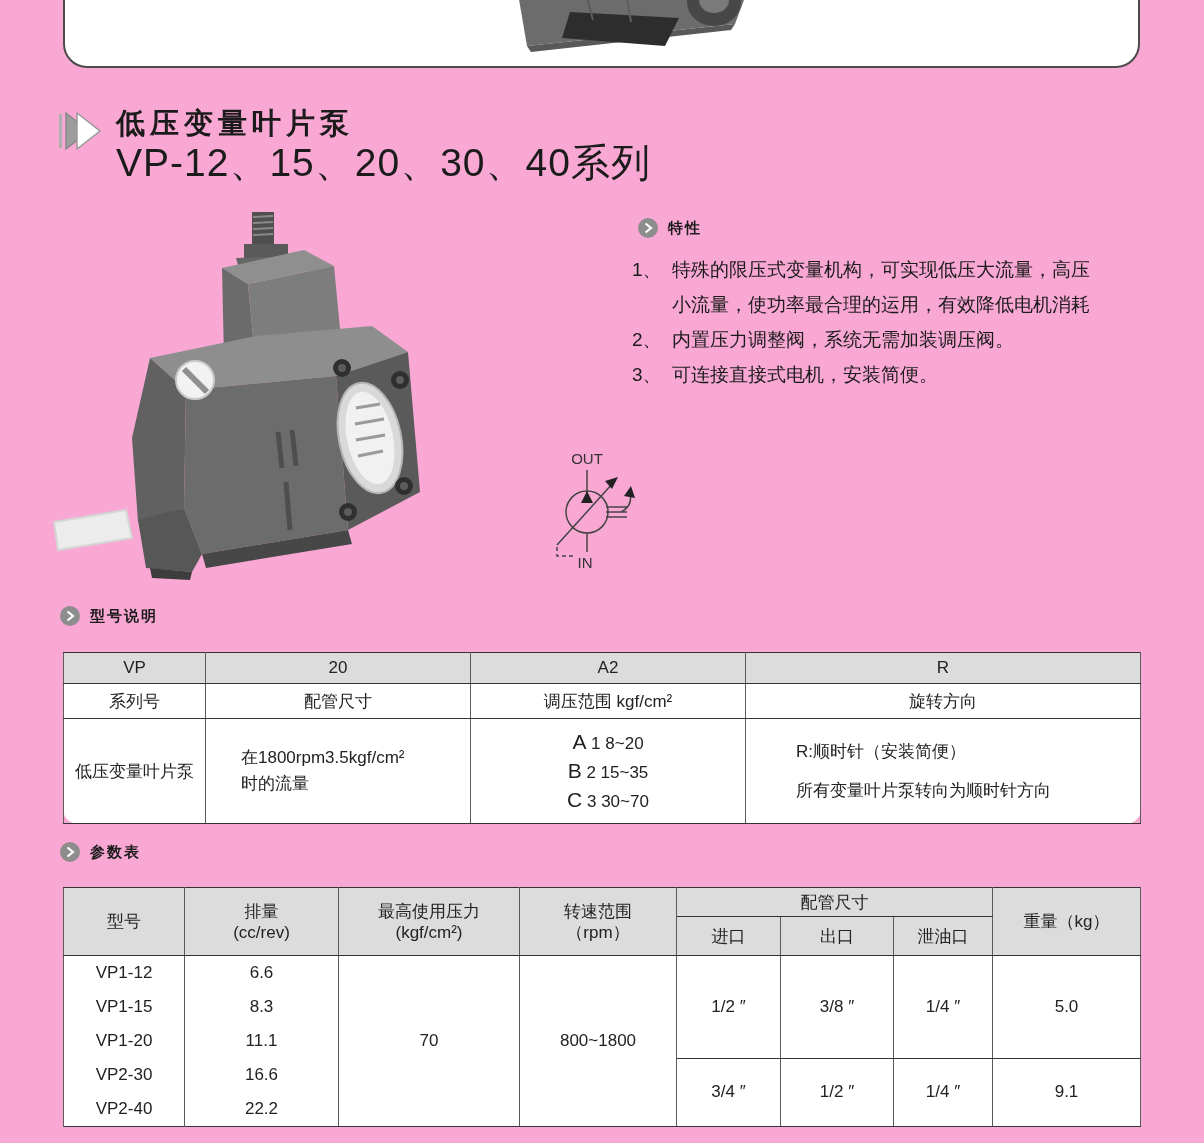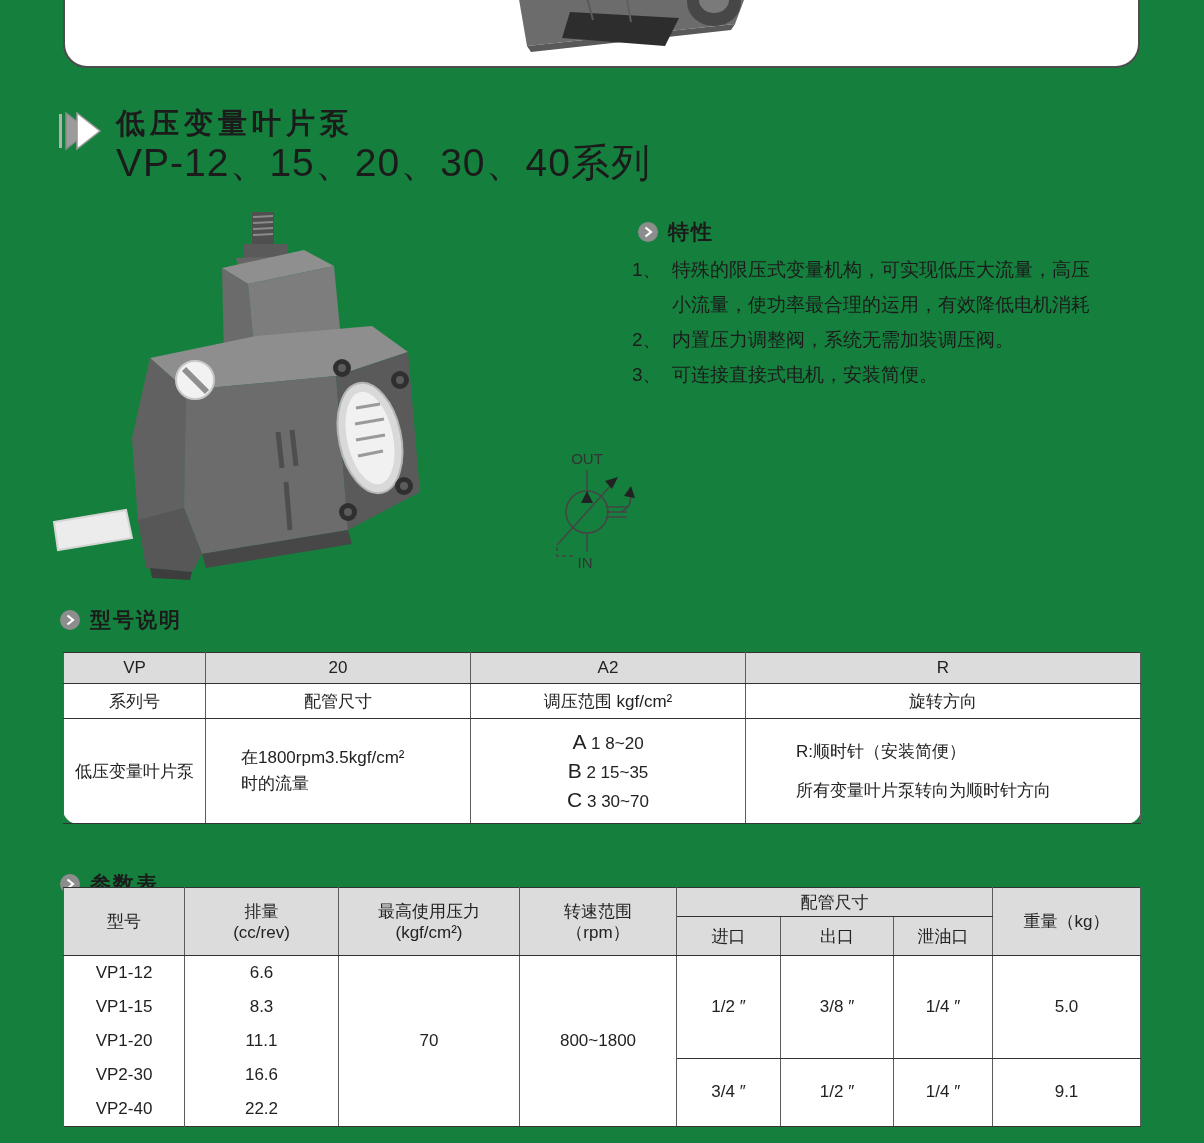--- a/index.html
+++ b/index.html
@@ -1,37 +1,37 @@
 <!DOCTYPE html>
 <html><head>
 <meta charset="utf-8">
 <style>
   html,body { margin:0; padding:0; background:#fff; }
   .page {
-    position:relative; width:1204px; height:1143px; background:#15803d;
+    position:relative; width:1204px; height:1143px; background:#f9a8d4;
     font-family:"Liberation Sans","DejaVu Sans",sans-serif; color:#1b1b1b;
     overflow:hidden;
   }
 
   
   .top-box {
     position:absolute; left:63px; top:-46px; width:1073px; height:110px;
     border:2px solid #4c4c4c; border-radius:24px; background:#fff; overflow:hidden;
   }
   .top-box svg { position:absolute; left:0; bottom:0; }
 
   
   .title-block { position:absolute; left:58px; top:104px; display:flex; gap:12px; }
   .title-icon { flex:0 0 auto; margin-top:6px; }
   .title-line1 { font-size:29px; font-weight:700; letter-spacing:5px; line-height:38px; }
   .title-line2 { font-size:39px; font-weight:500; letter-spacing:1px; line-height:42px; }
 
   
   .section-head { position:absolute; display:flex; align-items:center; gap:10px; }
-  .section-head .txt { font-size:21px; font-weight:700; letter-spacing:2px; }
+  .section-head .txt { font-size:15px; font-weight:700; letter-spacing:2px; }
 
   
   .features-list { position:absolute; left:632px; top:252px; width:528px; font-size:19px; }
   .ft-item { display:flex; }
   .ft-num { flex:0 0 40px; line-height:35px; }
   .ft-lines { flex:1; }
   .ft-lines div { line-height:35px; }
 
   
   table { border-collapse:collapse; table-layout:fixed; font-size:17px; color:#222; }
@@ -227,21 +227,21 @@
         </span>
       </td>
       <td class="cell-left rot-cell">
         <div>R:顺时针（安装简便）</div>
         <div>所有变量叶片泵转向为顺时针方向</div>
       </td>
     </tr>
   </tbody>
     </table>
 
-  <div class="section-head" style="left:60px; top:870px;">
+  <div class="section-head" style="left:60px; top:842px;">
     <svg width="20" height="20" viewBox="0 0 20 20">
       <circle cx="10" cy="10" r="10" fill="#8d8d8d"></circle>
       <path d="M7.5 5.5 L13 10 L7.5 14.5" fill="none" stroke="#ffffff" stroke-width="2.2"></path>
     </svg>
     <span class="txt">参数表</span>
   </div>
 
   <table class="tbl" style="top:887px; width:1077px;">
     <colgroup>
       <col style="width:121px">

